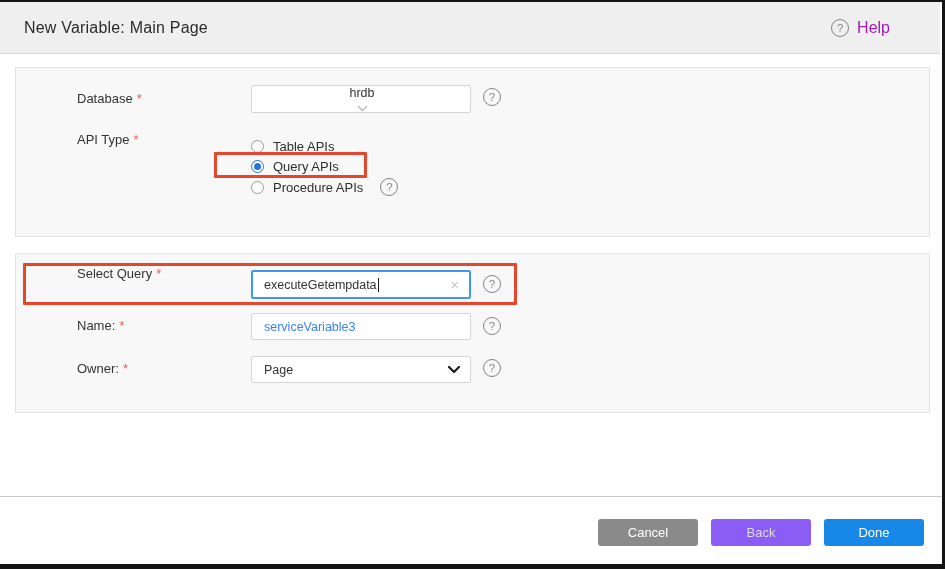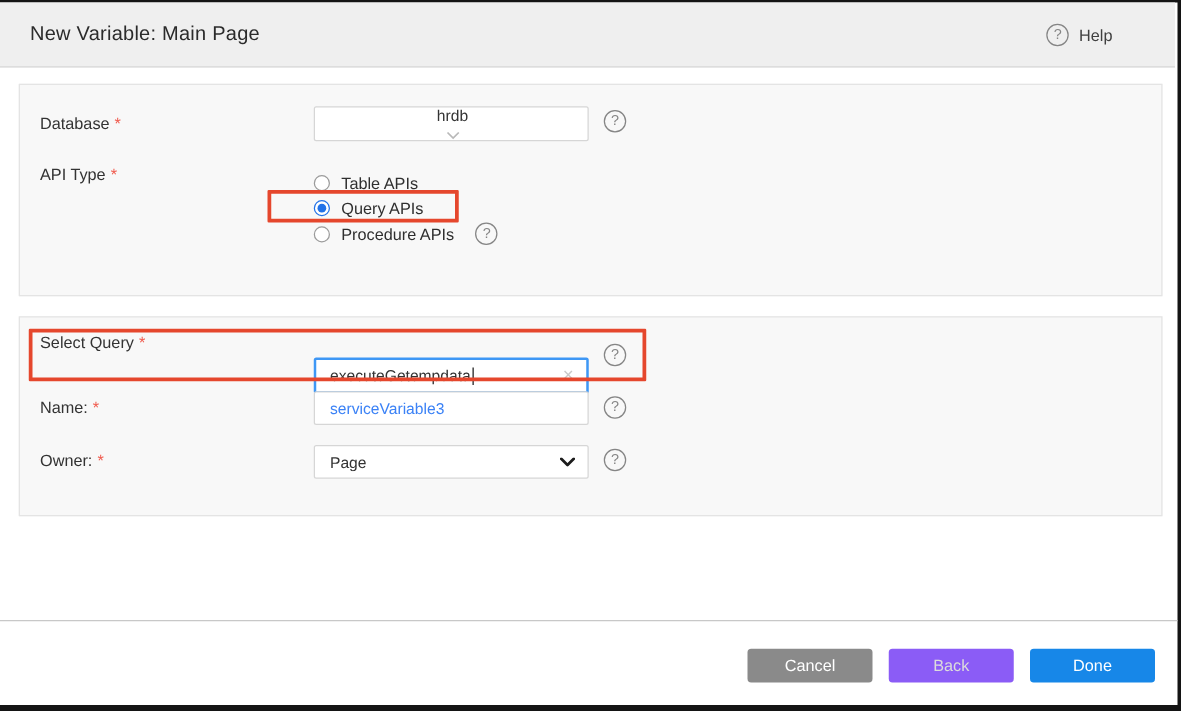--- a/index.html
+++ b/index.html
@@ -17,38 +17,38 @@
   .bar-right  { position:absolute; left:942px; top:0; width:3px; height:569px; background:#141414; }
 
   
   .header {
     position:absolute; left:0; top:2px; width:940px; height:52px;
     background:#efefef; border-bottom:1px solid #d7d7d7;
     display:flex; align-items:center;
   }
   .title { margin-left:24px; font-size:16px; color:#2b2b2b; letter-spacing:.2px; }
   .help { position:absolute; right:50px; top:0; height:52px; display:flex; align-items:center; gap:8px; cursor:pointer; }
-  .help-text { font-size:13px; color:#404040; }
+  .help-text { font-size:16px; color:#a21caf; }
 
   .qmark {
     width:18px; height:18px; border-radius:50%;
     border:1.3px solid #858585; color:#858585;
     font-size:11.5px; display:inline-flex; align-items:center; justify-content:center;
     background:transparent; flex:0 0 auto;
   }
 
   
   .panel {
     position:absolute; left:15px; width:915px;
     background:#f8f8f8; border:1px solid #e4e4e4;
   }
   .panel-1 { top:67px; height:170px; }
   .panel-2 { top:253px; height:160px; }
 
-  .field-label { position:absolute; font-size:13px; color:#333; white-space:nowrap; }
+  .field-label { position:absolute; font-size:13px; color:#333; white-space:nowrap;margin-left:45px; }
   .req { color:#f0594c; margin-left:4px; }
 
   .control {
     position:absolute; left:251px; width:220px;
     background:#fff; border:1px solid #d6d6d6; border-radius:2px;
     display:flex; align-items:center;
     font-size:12.5px; color:#333; padding:0 10px 0 12px;
   }
   .control .val { flex:1 1 auto; overflow:hidden; white-space:nowrap; }
 
@@ -149,21 +149,21 @@
   <span class="qmark" style="margin-left:8px;">?</span>
 </div>
 
 <div class="annotation anno-query"></div>
 
 <div class="panel panel-2"></div>
 
 <div class="field-label" style="left:32px; top:266px;">
   <span>Select Query</span><span class="req">*</span>
 </div>
-<div class="control input-focused" style="top:286px; height:29px;">
+<div class="control input-focused" style="top:270px; height:29px;">
   <span style="flex:0 0 auto;">executeGetempdata</span>
   <span class="caret"></span>
   <span class="clear-x">×</span>
 </div>
 <span class="qmark" style="position:absolute; left:483px; top:275px;">?</span>
 
 <div class="annotation anno-select-query"></div>
 
 <div class="field-label" style="left:32px; top:318px;">
   <span>Name:</span><span class="req">*</span>

